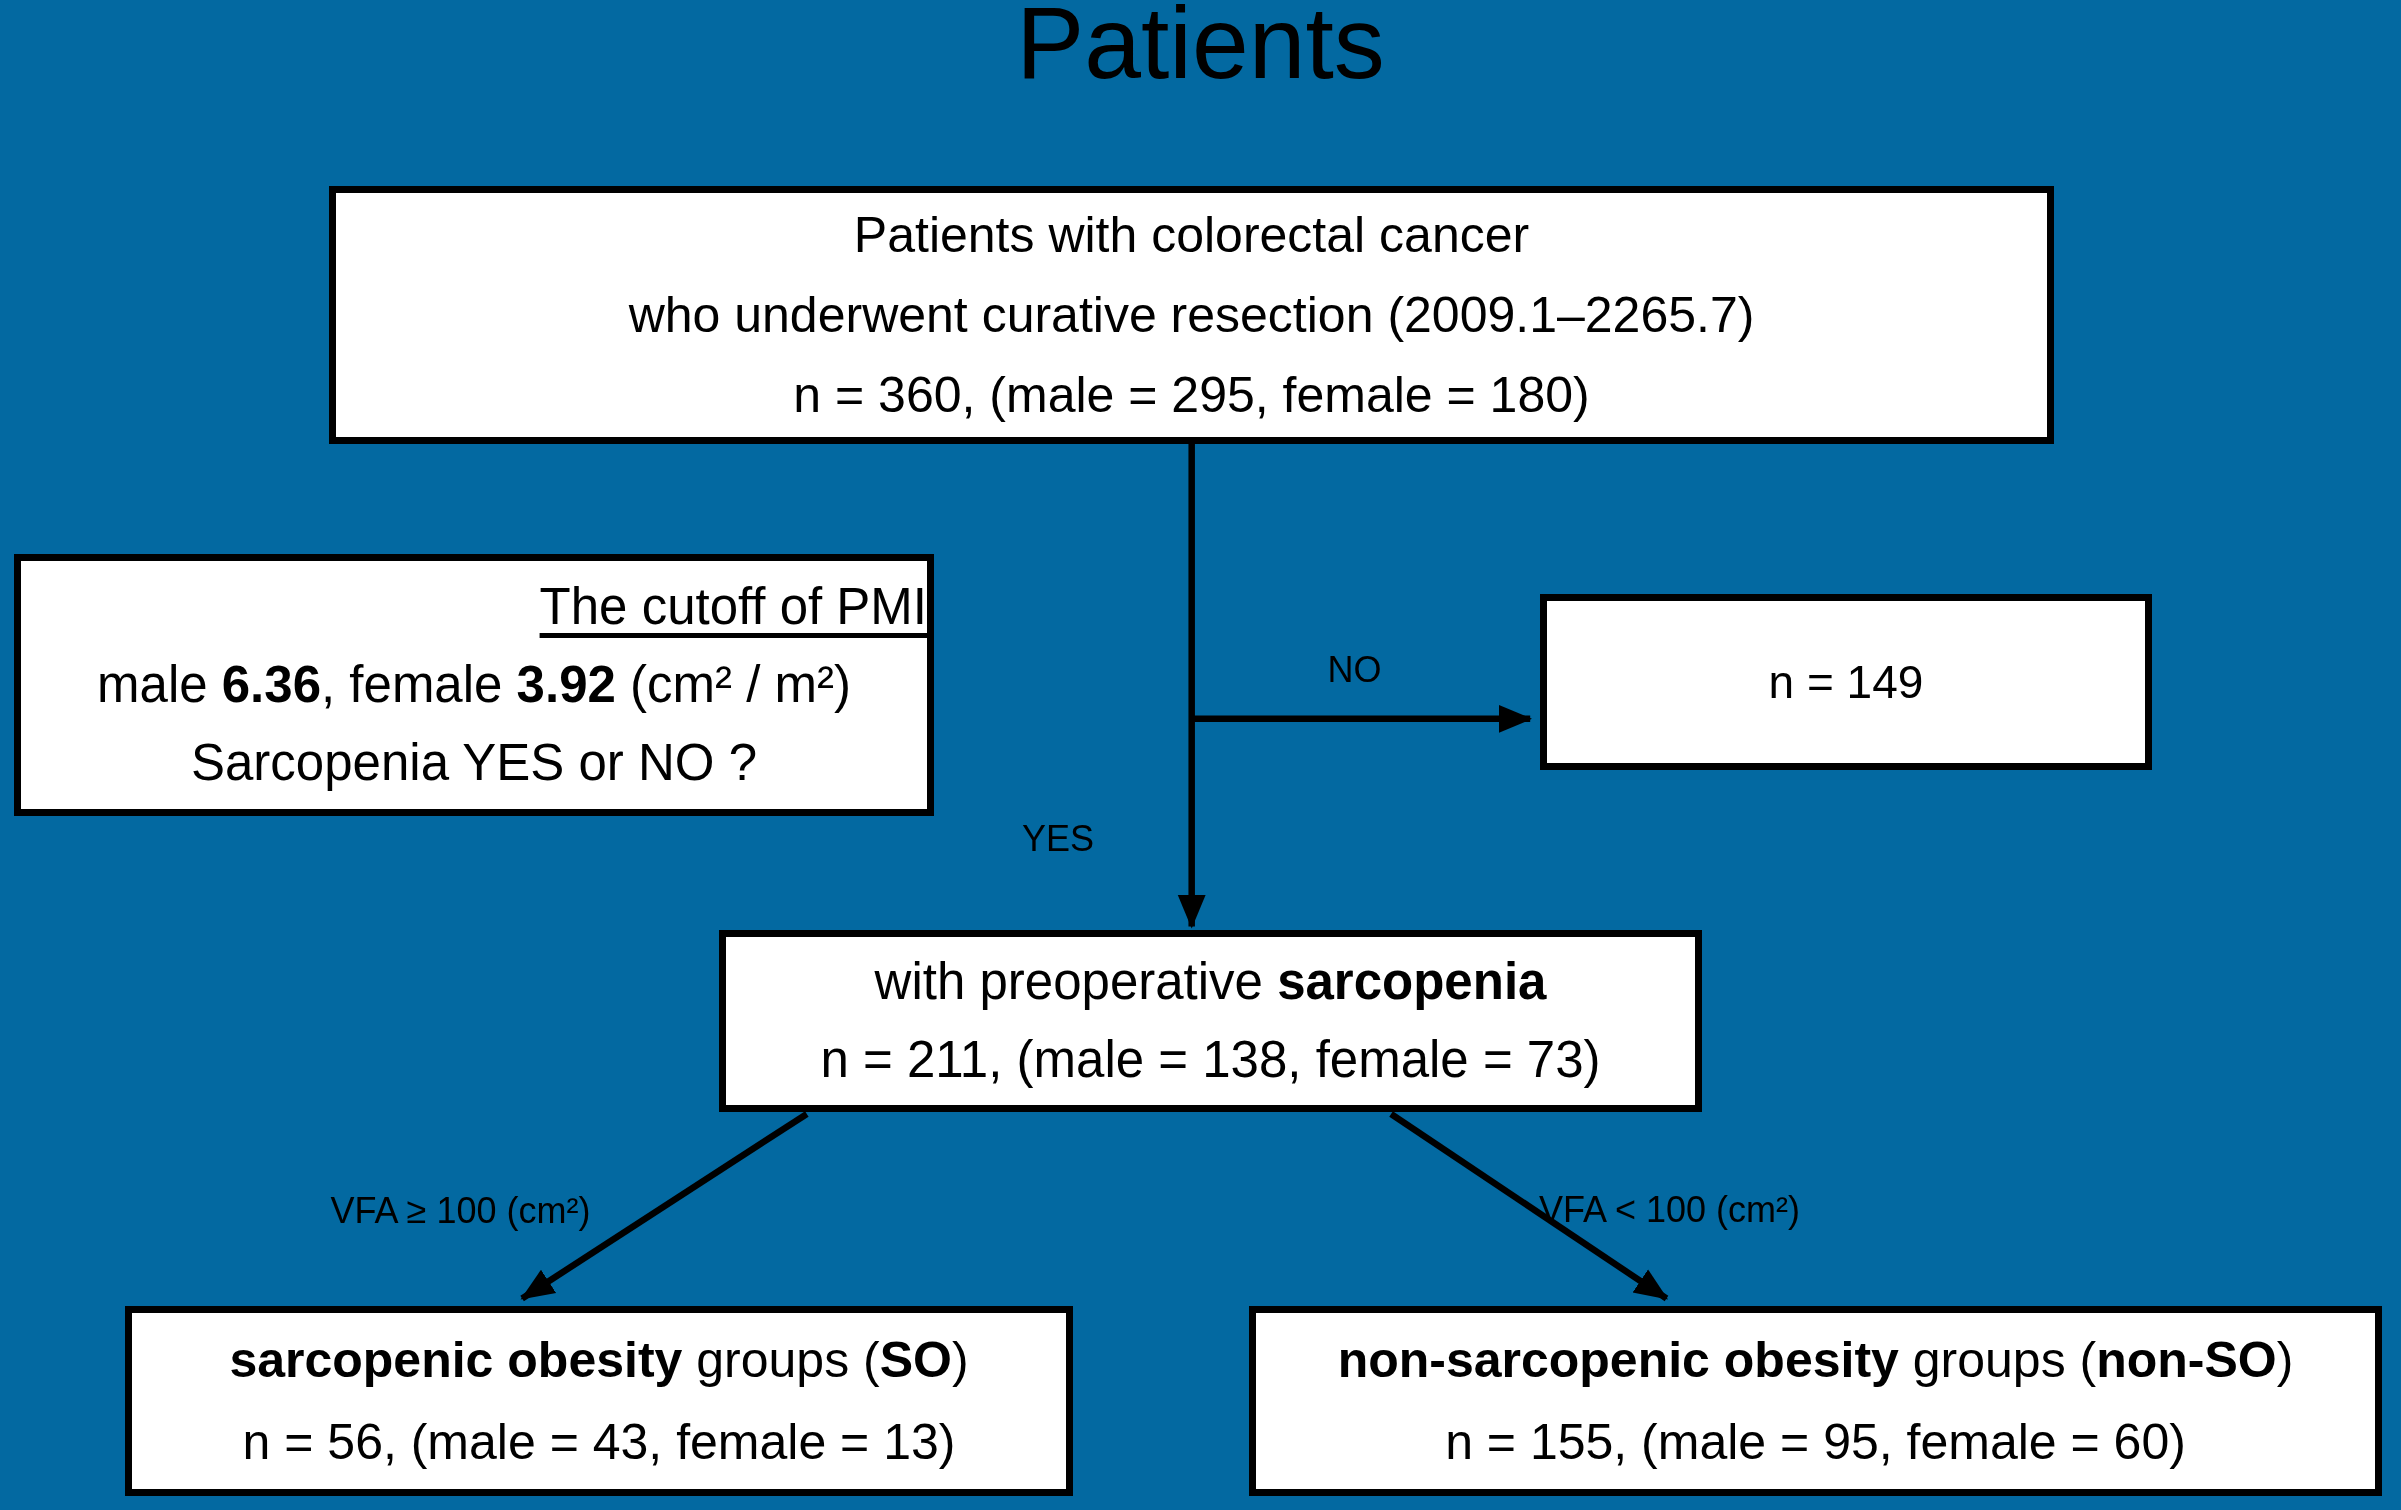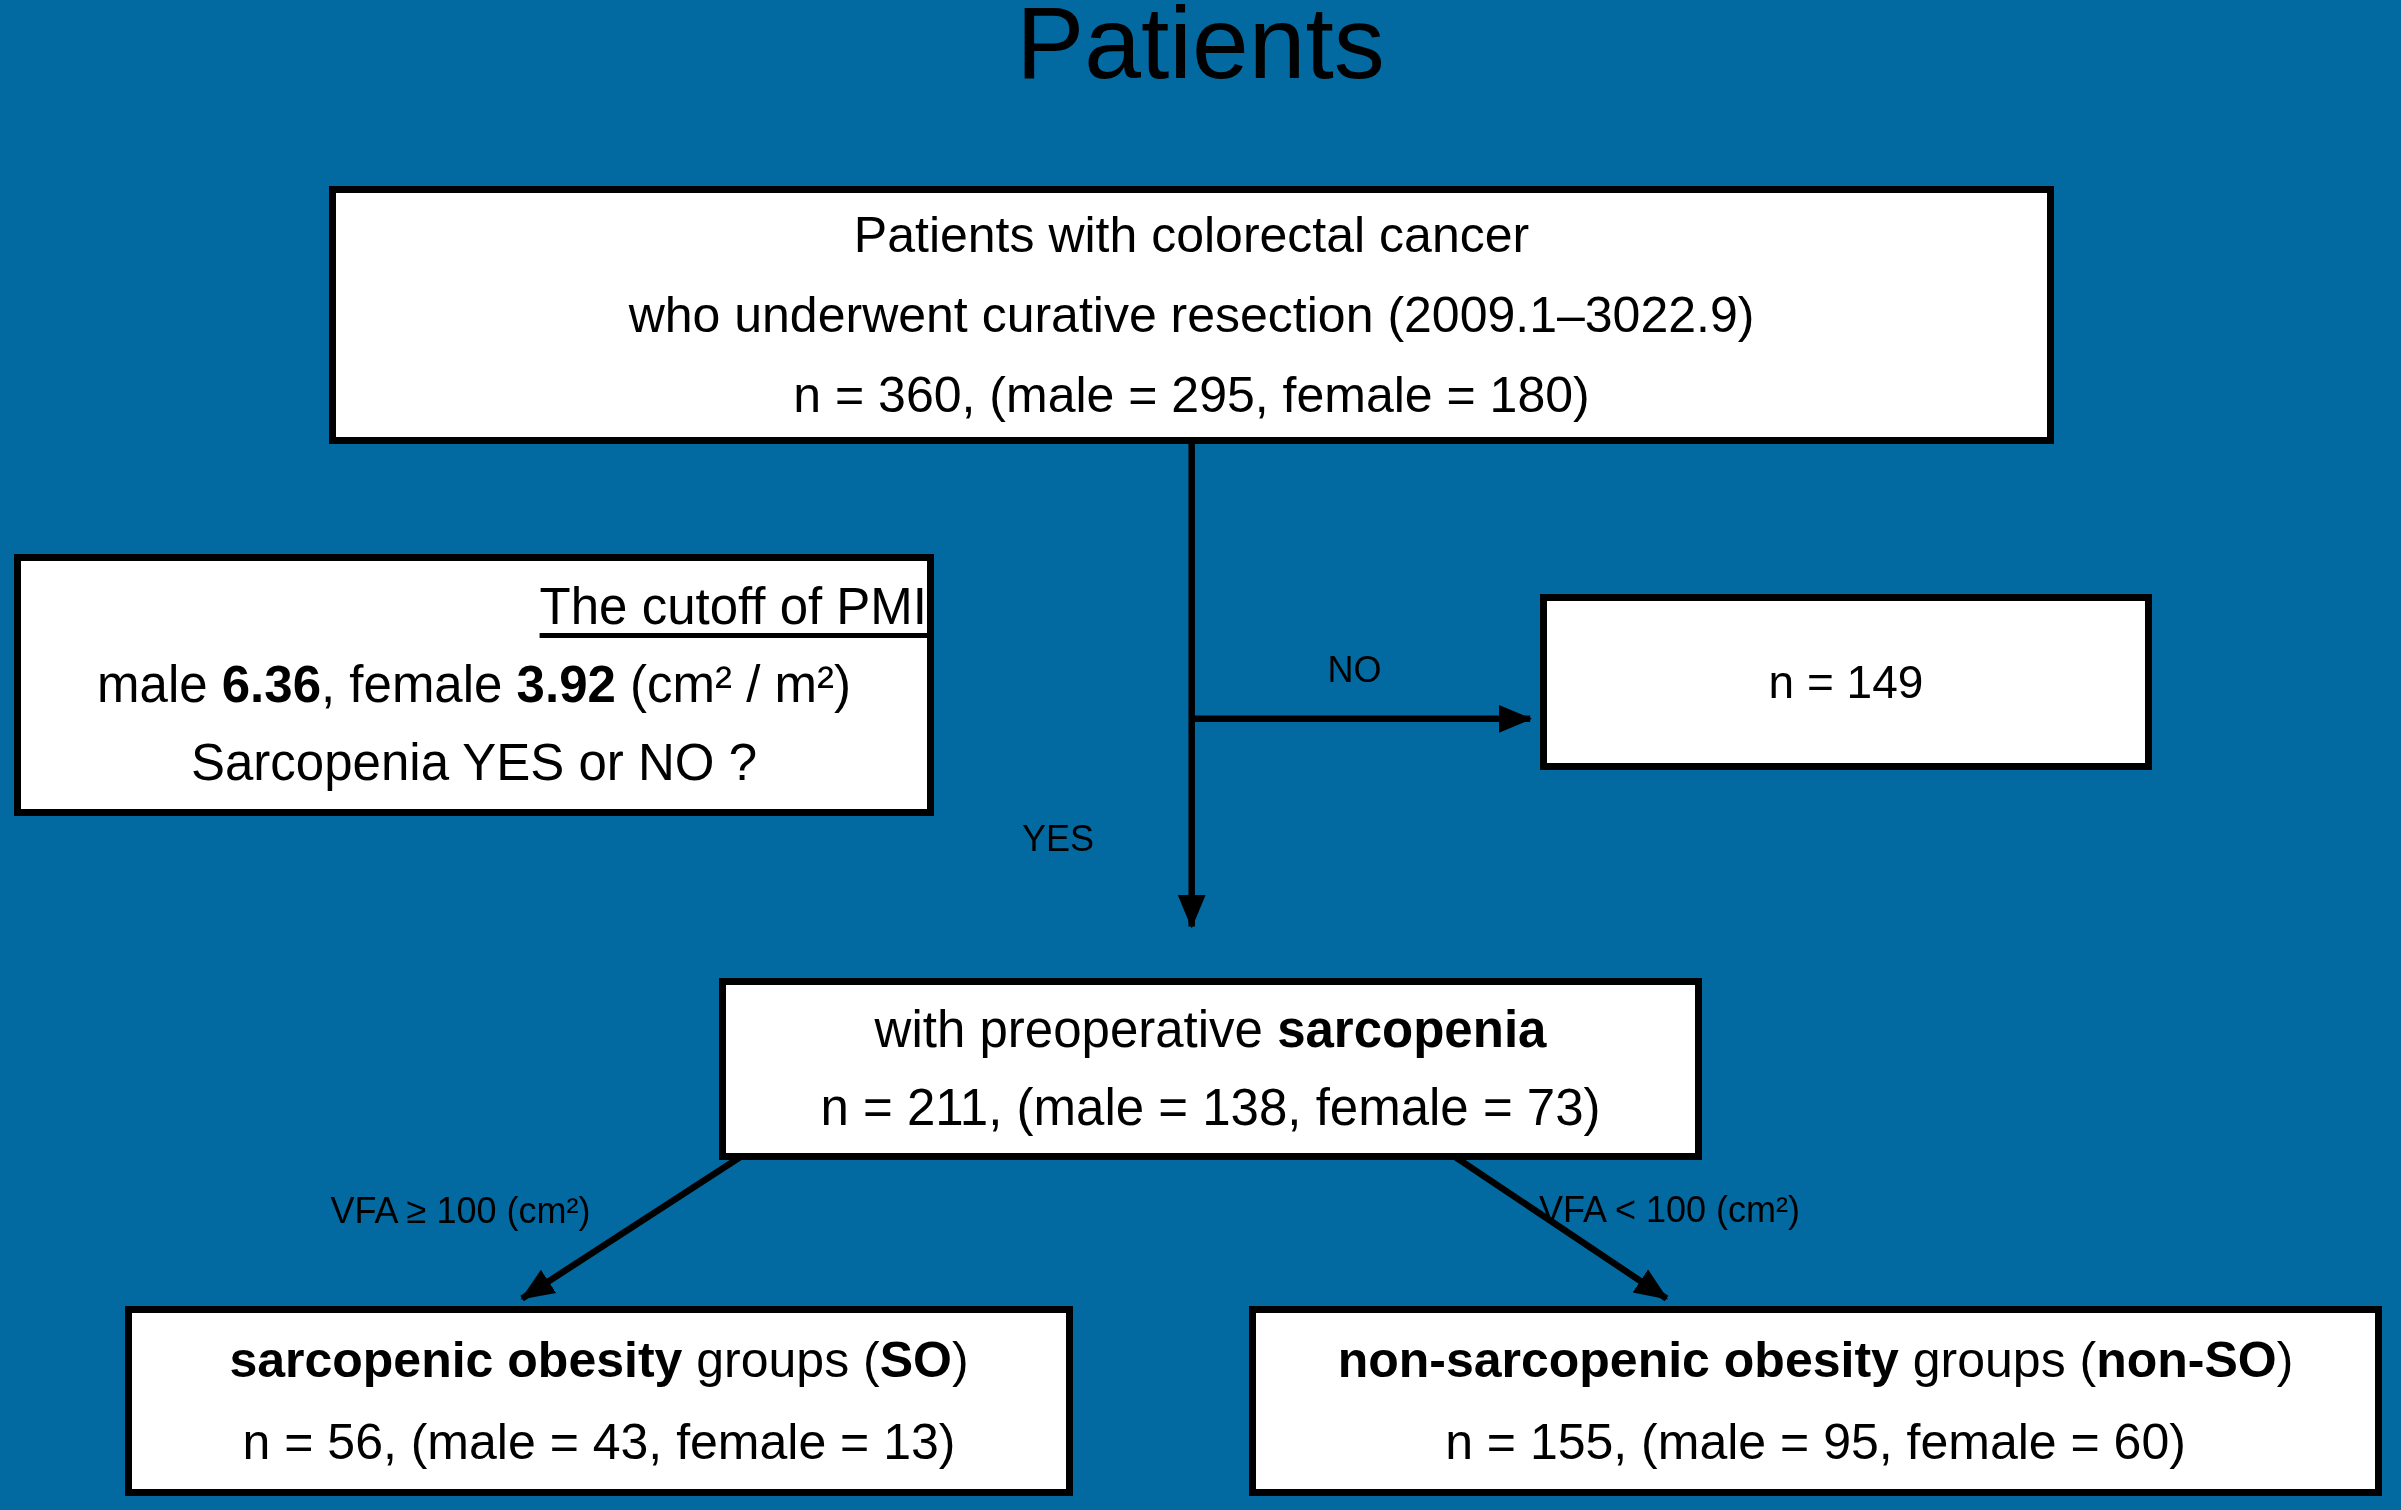--- a/index.html
+++ b/index.html
@@ -24,21 +24,21 @@
     box-sizing:border-box;
   }
   .box .ln{width:100%;}
   .box-top{left:329px;top:186px;width:1725px;height:258px;font-size:50px;}
   .box-top .ln{line-height:80px;}
   .box-pmi{left:14px;top:554px;width:920px;height:262px;font-size:51px;}
   .box-pmi .ln{line-height:78px;}
   .box-pmi .underlined{text-decoration:underline;text-decoration-thickness:4.6px;text-underline-offset:9.3px;text-align:right;}
   .box-nonsarc{left:1540px;top:594px;width:612px;height:176px;font-size:46px;}
   .box-nonsarc .ln{line-height:76px;}
-  .box-mid{left:719px;top:930px;width:983px;height:182px;font-size:51px;margin-top:48px;}
+  .box-mid{left:719px;top:930px;width:983px;height:182px;font-size:51px;}
   .box-mid .ln{line-height:78px;}
   .box-bottom{font-size:50px;}
   .box-bottom .ln{line-height:82px;}
   .box-so{left:125px;top:1306px;width:948px;height:190px;}
   .box-nonso{left:1249px;top:1306px;width:1133px;height:190px;}
   .flow-label{
     position:absolute;font-size:36px;line-height:78px;text-align:center;
   }
   .lbl-no{left:1234px;top:631px;width:241px;}
   .lbl-yes{left:965px;top:800px;width:186px;text-align:center;}
@@ -62,21 +62,21 @@
       </marker>
     </defs>
     <line x1="1285" y1="474" x2="1285" y2="999" marker-end="url(#arrow)"></line>
     <line x1="1285" y1="775" x2="1650" y2="775" marker-end="url(#arrow)"></line>
     <line x1="870" y1="1201" x2="563" y2="1400" marker-end="url(#arrow)"></line>
     <line x1="1500" y1="1201" x2="1797" y2="1400" marker-end="url(#arrow)"></line>
   </svg>
 
   <div class="box box-top">
     <div class="ln">Patients with colorectal cancer</div>
-    <div class="ln">who underwent curative resection (2009.1–3022.9)</div>
+    <div class="ln">who underwent curative resection (2009.1–2265.7)</div>
     <div class="ln">n = 360, (male = 295, female = 180)</div>
   </div>
 
   <div class="box box-pmi">
     <div class="ln underlined">The cutoff of PMI</div>
     <div class="ln"><span>male </span><span class="b">6.36</span><span>, female </span><span class="b">3.92</span><span> (cm² / m²)</span></div>
     <div class="ln">Sarcopenia YES or NO ?</div>
   </div>
 
   <div class="flow-label lbl-no">NO</div>

